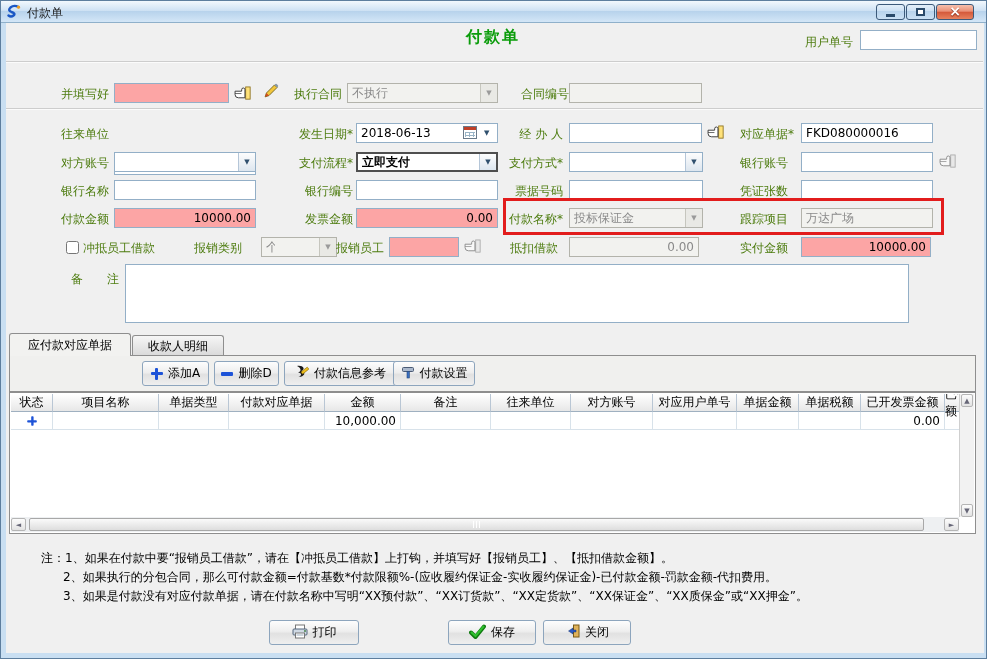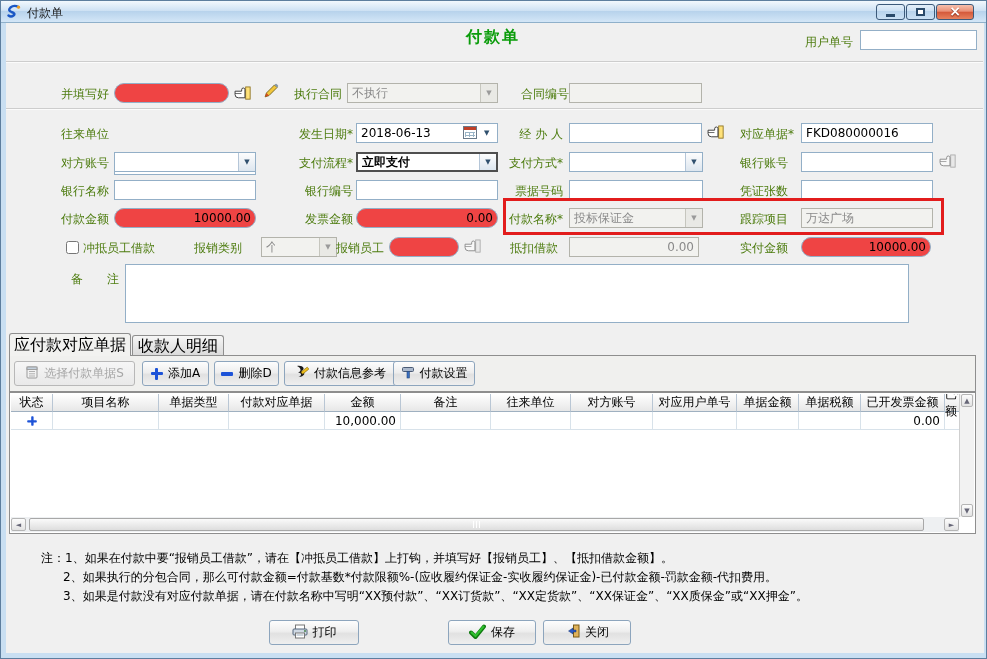--- a/index.html
+++ b/index.html
@@ -21,21 +21,21 @@
   
   .frame { position:absolute; left:0; top:22px; width:987px; height:637px;
     border-left:5px solid #c9dff2; border-right:4px solid #c9dff2; border-bottom:7px solid #c9dff2;
     background:#f0f0f0; }
   .sep { position:absolute; height:2px; border-top:1px solid #cdcdcd; border-bottom:1px solid #fbfbfb; }
 
   
   .lbl { position:absolute; font-size:12px; line-height:16px; color:#4d7c0f; text-align:right; white-space:nowrap; }
   .tb { position:absolute; height:20px; border:1px solid #93afc7; background:#fff; font:12px "DejaVu Sans",sans-serif;
     padding:1px 4px; color:#000; }
-  .tb.yellow { background:#ef4444;border-radius:10px; }
+  .tb.yellow { background:#fca5a5; }
   .tb.right { text-align:right; }
   .tb.dis { background:#f2f2ef; border-color:#b3b3ab; color:#8a8a8a; }
   .combo { position:absolute; height:20px; border:1px solid #93afc7; background:#fff; display:flex; align-items:center; padding-left:4px; cursor:pointer; }
   .combo .cval { flex:1; white-space:nowrap; overflow:hidden; }
   .arrowbtn { width:17px; height:100%; margin-left:auto; background:linear-gradient(#fdfdfd,#dde6ef);
     border-left:1px solid #b5c6d8; display:flex; align-items:center; justify-content:center; flex:none; }
   .arrowbtn::after { content:"▼"; font-size:7px; color:#30506e; }
   .combo.dis { background:#f2f2ef; border-color:#b3b3ab; color:#8a8a8a; }
   .combo.dis .arrowbtn { background:#e9e9e5; border-left-color:#c6c6be; }
   .combo.dis .arrowbtn::after { color:#9a9a9a; }
@@ -47,21 +47,21 @@
   .calicon::before { content:""; position:absolute; left:0; top:0; right:0; height:3px; background:#c04028; }
   .calicon::after { content:""; position:absolute; left:1px; right:1px; top:5px; bottom:1px;
     background:repeating-linear-gradient(to right,#9ab4c6 0 1px,transparent 1px 4px),
                repeating-linear-gradient(to bottom,#9ab4c6 0 1px,transparent 1px 3px); }
   .droparrow { position:absolute; font-size:7px; color:#30506e; }
   .cb { position:absolute; width:13px; height:13px; background:#fff; border:1px solid #8a8a8a; cursor:pointer; }
   .redbox { position:absolute; border:3px solid #e21c1c; pointer-events:none; z-index:5; }
   textarea.remark { position:absolute; border:1px solid #93afc7; background:#fff; resize:none; font:12px "DejaVu Sans",sans-serif; padding:2px 4px; }
 
   
-  .tab { position:absolute; display:flex; align-items:center; justify-content:center; font-size:16px;
+  .tab { position:absolute; display:flex; align-items:center; justify-content:center; font-size:12px;
     border:1px solid #8e8e8e; border-bottom:none; border-radius:3px 3px 0 0; cursor:pointer; }
   .tab.active { background:#f2f2f0; z-index:3; }
   .tab.inactive { background:linear-gradient(#f6f6f6,#d9d9d9); }
   .panel { position:absolute; border:1px solid #8e8e8e; background:#f0f0ee; }
   .btn { position:absolute; display:flex; align-items:center; justify-content:center; gap:5px;
     background:linear-gradient(#fdfdfd,#eeeeee 45%,#e1e1e1 55%,#efefef); border:1px solid #8da5bd;
     border-radius:3px; font-size:12px; color:#000; cursor:pointer; white-space:nowrap; }
   .btn.dis { color:#a6a6a6; border-color:#b8b8b8; background:linear-gradient(#f6f6f6,#e9e9e9); cursor:default; }
   .plusicon { position:relative; display:inline-block; width:12px; height:12px; flex:none; }
   .plusicon::before { content:""; position:absolute; left:0; top:4.5px; width:12px; height:3px; background:#1d53d8; border-radius:1px; }
@@ -238,30 +238,20 @@
   <textarea class="remark" style="left: 124px; top: 263px; width: 784px; height: 59px;"></textarea>
 
   <div class="tab active" style="left:8px;top:332px;width:122px;height:23px;">
       <span>应付款对应单据</span>
     </div>
   <div class="tab inactive" style="left:131px;top:334px;width:92px;height:21px;">
       <span>收款人明细</span>
     </div>
 
   <div class="panel" style="left:8px;top:354px;width:967px;height:37px;"></div>
-  <div class="btn dis" style="left:13px;top:360px;width:121px;height:25px;">
-    <span><svg width="14" height="14" viewBox="0 0 14 14">
-          <rect x="2" y="2" width="10" height="11" rx="1" fill="#f2f2f2" stroke="#9a9a9a"></rect>
-          <rect x="2" y="2" width="10" height="2.4" fill="#c9d6e4" stroke="#9a9a9a"></rect>
-          <line x1="4" y1="6.5" x2="10" y2="6.5" stroke="#b0b0b0"></line>
-          <line x1="4" y1="8.8" x2="10" y2="8.8" stroke="#b0b0b0"></line>
-          <line x1="4" y1="11" x2="10" y2="11" stroke="#b0b0b0"></line>
-        </svg></span>
-    <span>选择付款单据S</span>
-  </div>
   <div class="btn" style="left:141px;top:360px;width:67px;height:25px;">
     <span class="plusicon"></span>
     <span>添加A</span>
   </div>
   <div class="btn" style="left:213px;top:360px;width:65px;height:25px;">
     <span class="minusicon"></span>
     <span>删除D</span>
   </div>
   <div class="btn" style="left:283px;top:360px;width:113px;height:25px;">
     <span><svg width="14" height="14" viewBox="0 0 14 14">

